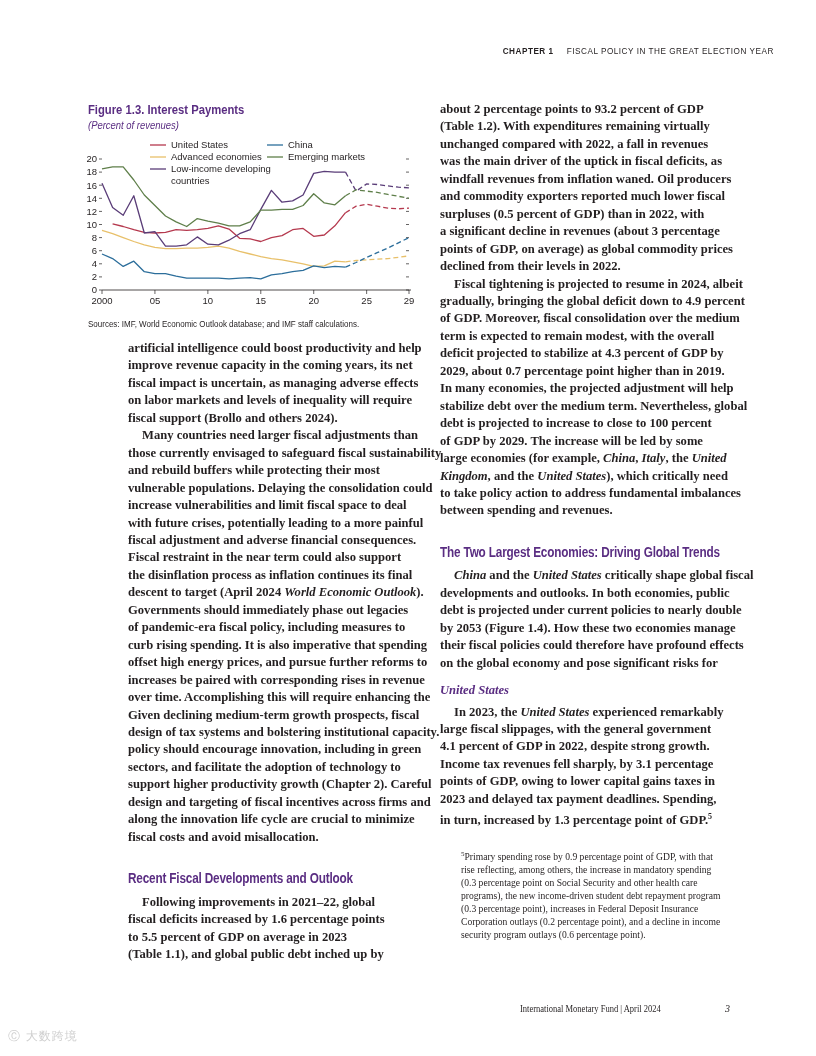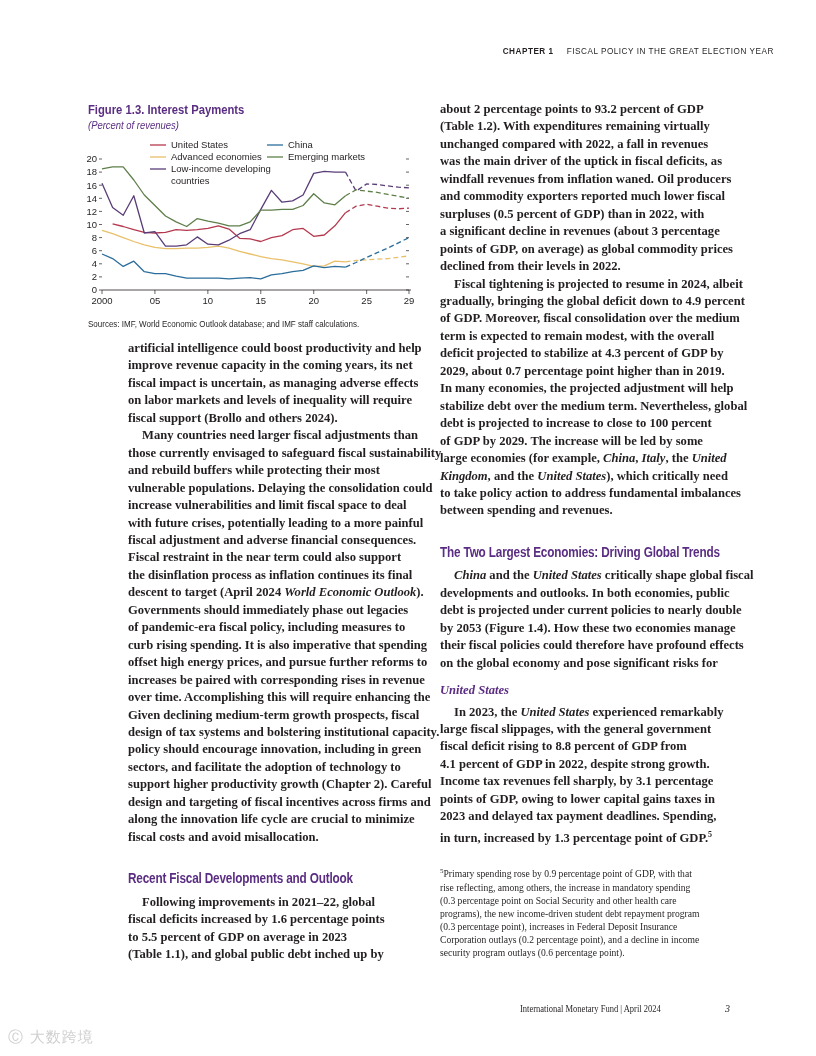--- a/index.html
+++ b/index.html
@@ -32,29 +32,29 @@
   .col-right { left: 440px; top: 101px; width: 292px; }
   .col p { margin: 0; text-align: left; font-weight: bold; }
   .col p .indent { display: inline-block; width: 14px; }
   .line { display: block; white-space: nowrap; }
   .h2 {
     font-family: "Liberation Sans", sans-serif; font-weight: bold; font-size: 14px; color: #5a2d82;
     white-space: nowrap; transform: scaleX(0.84); transform-origin: left center; letter-spacing: -0.2px;
   }
   .h3 { font-style: italic; font-weight: bold; color: #5a2d82; font-size: 12.6px; }
   .footnote { font-size: 9.6px; line-height: 13px; }
-  .footnote .line { white-space: nowrap; }
+  .footnote .line { white-space: nowrap; margin-left: 21px; }
   .footer {
     position: absolute; top: 1003px; left: 520px; width: 210px; font-family: Liberation Serif, serif;
     font-size: 10px; white-space: nowrap;
   }
   .footer .org { transform: scaleX(0.85); transform-origin: left center; display: inline-block; }
   .footer .page { position: absolute; right: 0; top: 0; font-style: italic; }
   .watermark {
-    position: absolute; left: 8px; top: 1028px; font-family: "DejaVu Sans", sans-serif; font-size: 15px;
+    position: absolute; left: 8px; top: 1028px; font-family: "DejaVu Sans", sans-serif; font-size: 12px;
     color: #cfcfcf; letter-spacing: 1px;
   }
 </style>
 </head>
 <body>
 
 <div class="running-head">
   <span class="chap">CHAPTER 1</span>
   <span>FISCAL POLICY IN THE GREAT ELECTION YEAR</span>
 </div>
@@ -220,21 +220,20 @@
       <span class="line"><span>by 2053 (Figure 1.4). How these two economies manage</span></span>
       <span class="line"><span>their fiscal policies could therefore have profound effects</span></span>
       <span class="line"><span>on the global economy and pose significant risks for</span></span>
     </p>
   <div style="height:10px"></div>
   <div class="h3">United States</div>
   <div style="height:4px"></div>
   <p id="r-p4">
       <span class="line"><span class="indent"></span><span>In 2023, the </span><i>United States</i><span> experienced remarkably</span></span>
       <span class="line"><span>large fiscal slippages, with the general government</span></span>
-      <span class="line"><span>fiscal deficit rising to 8.8 percent of GDP from</span></span>
       <span class="line"><span>4.1 percent of GDP in 2022, despite strong growth.</span></span>
       <span class="line"><span>Income tax revenues fell sharply, by 3.1 percentage</span></span>
       <span class="line"><span>points of GDP, owing to lower capital gains taxes in</span></span>
       <span class="line"><span>2023 and delayed tax payment deadlines. Spending,</span></span>
       <span class="line"><span>in turn, increased by 1.3 percentage point of GDP.</span><sup style="font-size: 8px;">5</sup></span>
     </p>
   <div style="height:18px"></div>
   <div class="footnote" id="r-fn">
       <span class="line"><span class="indent" style="width: 12px;"></span><sup style="font-size: 7px;">5</sup><span>Primary spending rose by 0.9 percentage point of GDP, with that</span></span>
       <span class="line"><span>rise reflecting, among others, the increase in mandatory spending</span></span>

